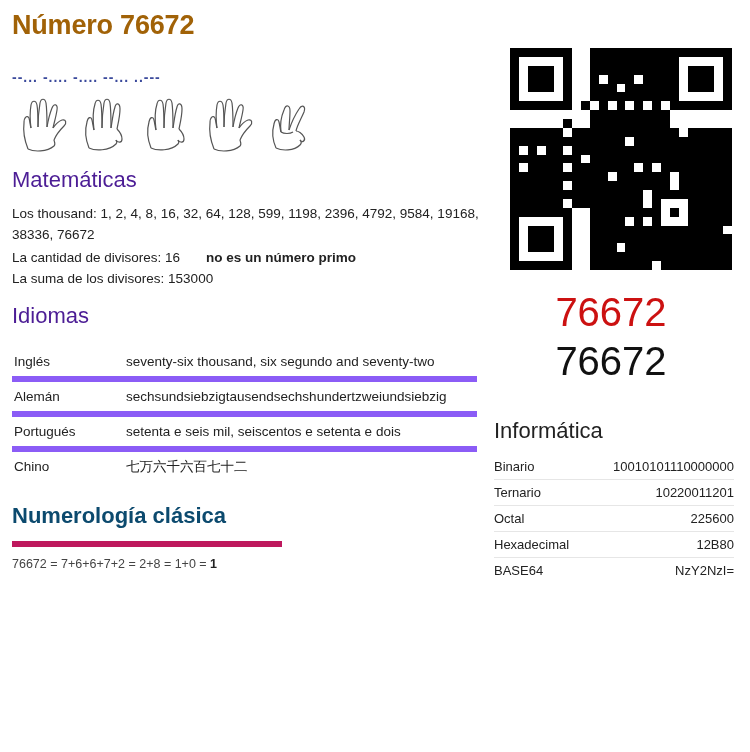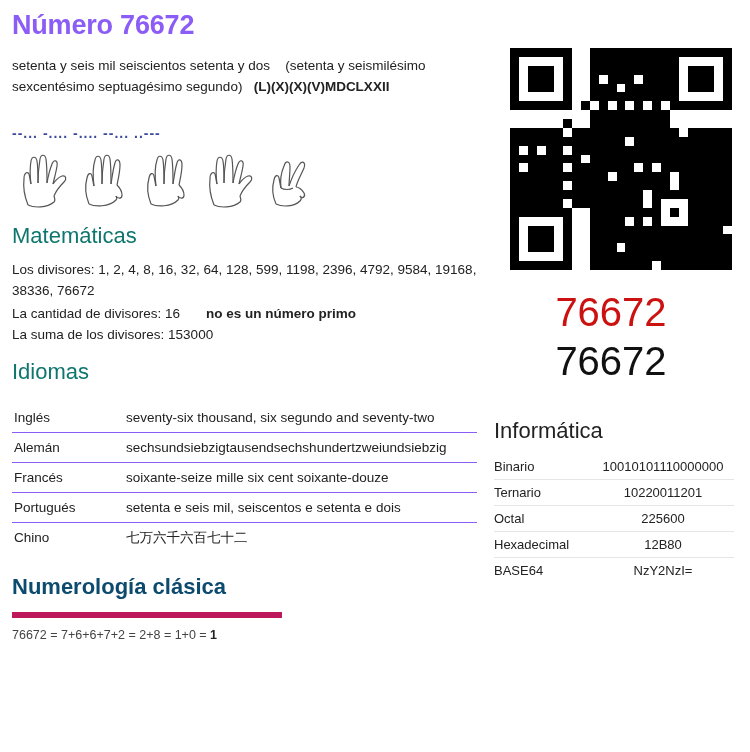--- a/index.html
+++ b/index.html
@@ -17,21 +17,21 @@
   }
   
   .left {
     position: absolute;
     left: 12px; top: 0;
     width: 480px;
   }
   h1.title {
     font-size: 27px;
     font-weight: bold;
-    color: #8b5cf6;
+    color: #a16207;
     margin: 10px 0 14px 0;
     letter-spacing: -0.2px;
   }
   .words {
     font-size: 13.5px;
     line-height: 21px;
     color: #222;
     margin-bottom: 4px;
     max-width: 470px;
   }
@@ -47,21 +47,21 @@
   .hands {
     display: flex;
     gap: 4px;
     margin: 0 0 6px 2px;
   }
   .hands svg { display: block; }
 
   h2.section {
     font-size: 22px;
     font-weight: normal;
-    color: #0f766e;
+    color: #4c1d95;
     margin: 14px 0 10px 0;
   }
   .math-line {
     font-size: 13.5px;
     line-height: 21px;
     color: #222;
     max-width: 470px;
   }
   .math-line.divisors { margin-bottom: 2px; }
   .inline-bold {
@@ -82,21 +82,21 @@
     line-height: 19px;
     color: #222;
   }
   table.langs td.lang-name {
     width: 110px;
     padding-left: 2px;
   }
   table.langs td.lang-val {
     padding-left: 4px;
   }
-  table.langs tr + tr td { border-top: 1px solid #8b5cf6; }
+  table.langs tr + tr td { border-top: 6px solid #8b5cf6; }
 
   h2.numerology {
     font-size: 22px;
     font-weight: bold;
     margin: 22px 0 12px 0;
     color: #0c4a6e;
   }
   .numerology-line {
     font-size: 12.5px;
     color: #444;
@@ -151,39 +151,32 @@
     border-collapse: collapse;
     width: 240px;
     margin-left: 2px;
   }
   table.info-table td {
     font-size: 13px;
     padding: 5px 0;
     color: #222;
   }
   table.info-table td.k { width: 98px; }
-  table.info-table td.v { text-align: center; }
+  table.info-table td.v { text-align: right; }
   table.info-table tr + tr td { border-top: 1px solid #e6e6e6; margin-left: 36px; }
 </style>
 </head>
 <body>
 
 <div class="page">
 
   <div class="left">
 
     <h1 class="title">Número 76672</h1>
 
-    <div class="words">
-      <span>setenta y seis mil seiscientos setenta y dos</span>
-      &nbsp;&nbsp;
-      <span>(setenta y seismilésimo sexcentésimo septuagésimo segundo)</span>
-      &nbsp;
-      <span class="bold">(L)(X)(X)(V)MDCLXXII</span>
-    </div>
 
     <div class="morse">--... -.... -.... --... ..---</div>
 
     <div class="hands">
 
       <span>
         <svg width="58" height="62" viewBox="0 0 58 62">
           <g fill="none" stroke="#555" stroke-width="1.2">
             <path d="M14 58 C10 48 9 40 10 32 C10 26 13 24 15 27 C16 30 16 34 17 37"></path>
             <path d="M17 37 C16 30 16 20 17 14 C18 9 22 9 23 14 C24 20 24 30 24 36"></path>
@@ -244,21 +237,21 @@
             <path d="M14 57 C20 60 32 60 38 54 C40 52 39 50 38 49"></path>
             <path d="M19 41 C22 43 28 43 31 41"></path>
           </g>
         </svg>
       </span>
     </div>
 
     <h2 class="section">Matemáticas</h2>
 
     <div class="math-line divisors">
-      <span>Los divisores:</span>
+      <span>Los thousand:</span>
       <span>1, 2, 4, 8, 16, 32, 64, 128, 599, 1198, 2396, 4792, 9584, 19168, 38336, 76672</span>
     </div>
     <div class="math-line">
       <span>La cantidad de divisores:</span>
       <span>16</span>
       <span class="inline-bold">no es un número primo</span>
     </div>
     <div class="math-line">
       <span>La suma de los divisores:</span>
       <span>153000</span>
@@ -268,24 +261,20 @@
 
     <table class="langs">
       <tbody>
           <tr>
         <td class="lang-name">Inglés</td>
         <td class="lang-val">seventy-six thousand, six segundo and seventy-two</td>
       </tr>
       <tr>
         <td class="lang-name">Alemán</td>
         <td class="lang-val">sechsundsiebzigtausendsechshundertzweiundsiebzig</td>
-      </tr>
-      <tr>
-        <td class="lang-name">Francés</td>
-        <td class="lang-val">soixante-seize mille six cent soixante-douze</td>
       </tr>
       <tr>
         <td class="lang-name">Portugués</td>
         <td class="lang-val">setenta e seis mil, seiscentos e setenta e dois</td>
       </tr>
       <tr>
         <td class="lang-name">Chino</td>
         <td class="lang-val">七万六千六百七十二</td>
       </tr>
     </tbody>

